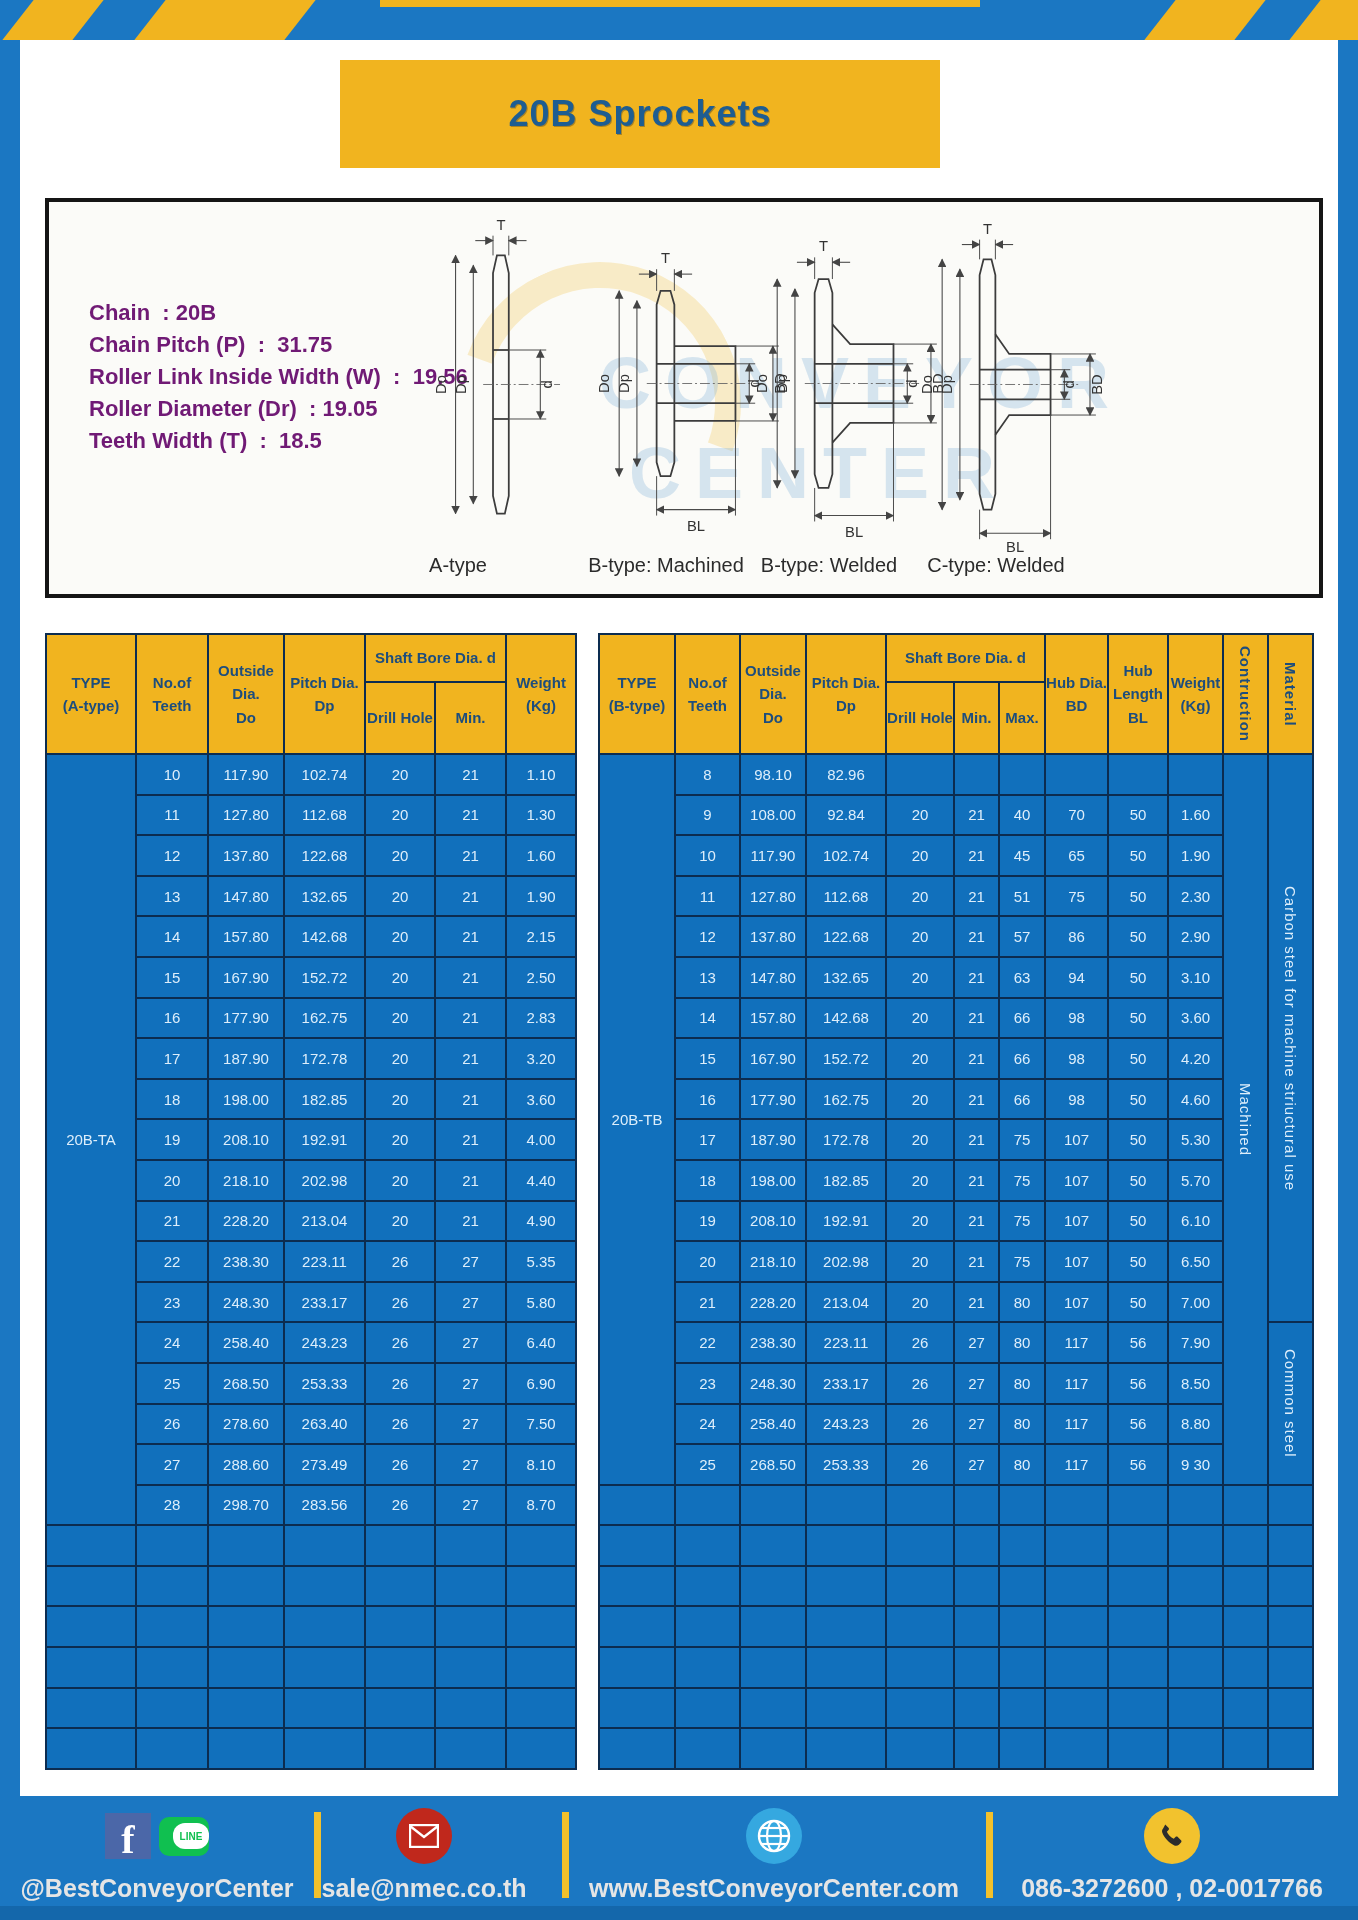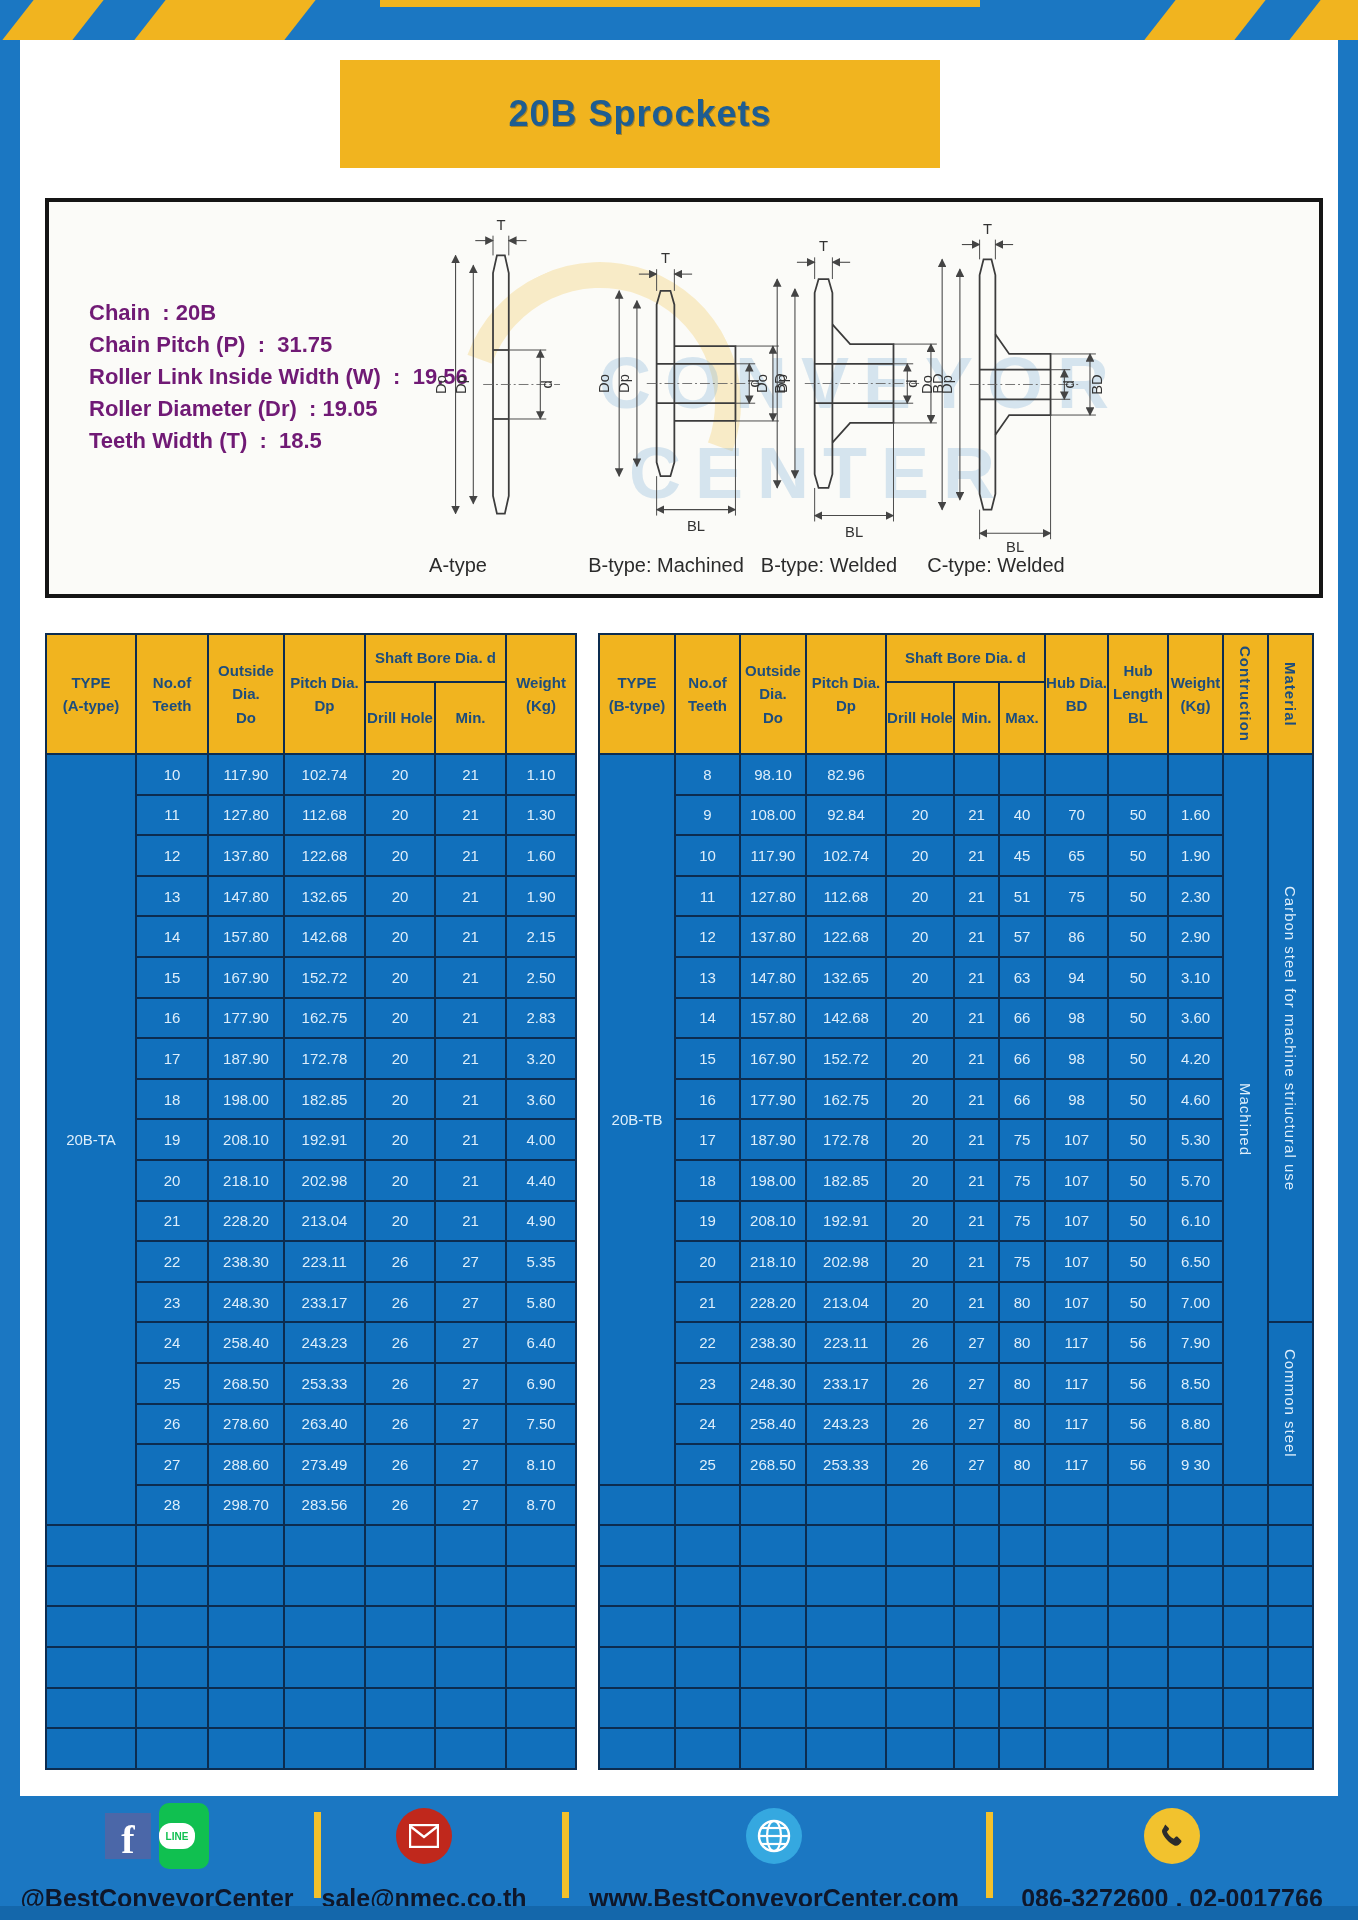--- a/index.html
+++ b/index.html
@@ -43,25 +43,25 @@
   tr.hrow1{height:48px;} tr.hrow2{height:72px;} tr.body-row{height:40.6px;}
   td.vert,th.vert{writing-mode:vertical-rl;letter-spacing:1px;}
   th.vert{font-size:14px;}
   td.vert{font-size:14px;}
   
   .footer{position:absolute;left:0;top:1796px;width:1358px;height:124px;background:#1b77c2;}
   .footer-strip{position:absolute;left:0;top:1906px;width:1358px;height:14px;background:#1467ab;}
   .fgroup{position:absolute;top:12px;height:100px;display:flex;flex-direction:column;
           align-items:center;justify-content:flex-start;}
   .fgroup .icons{height:56px;display:flex;align-items:center;gap:8px;}
-  .fgroup .flabel{margin-top:20px;font-size:25px;font-weight:bold;color:#0f172a;white-space:nowrap;}
+  .fgroup .flabel{margin-top:10px;font-size:25px;font-weight:bold;color:#e5e5e5;white-space:nowrap;}
   .fdivider{position:absolute;top:1812px;width:7px;height:86px;background:#f2c12c;}
   .icon-fb{width:46px;height:46px;background:#4b67a8;color:#fff;font-size:40px;font-weight:bold;
            display:flex;align-items:flex-end;justify-content:center;font-family:"Liberation Serif",serif;line-height:0.95;}
-  .icon-line{width:50px;height:66px;background:#10c050;border-radius:10px;display:flex;align-items:center;justify-content:flex-start;}
+  .icon-line{width:50px;height:39px;background:#10c050;border-radius:10px;display:flex;align-items:center;justify-content:flex-end;}
   .icon-line .bubble{width:36px;height:26px;background:#fff;border-radius:12px;display:flex;align-items:center;justify-content:center;
                      font-size:10px;font-weight:bold;color:#10c050;}
   .icon-circle{width:56px;height:56px;border-radius:50%;display:flex;align-items:center;justify-content:center;}
   .decor-pill{position:absolute;left:470px;top:1786px;width:300px;height:14px;background:#ffffff;border-radius:7px;}
 </style>
 </head>
 <body>
 
 <div class="page">
 

